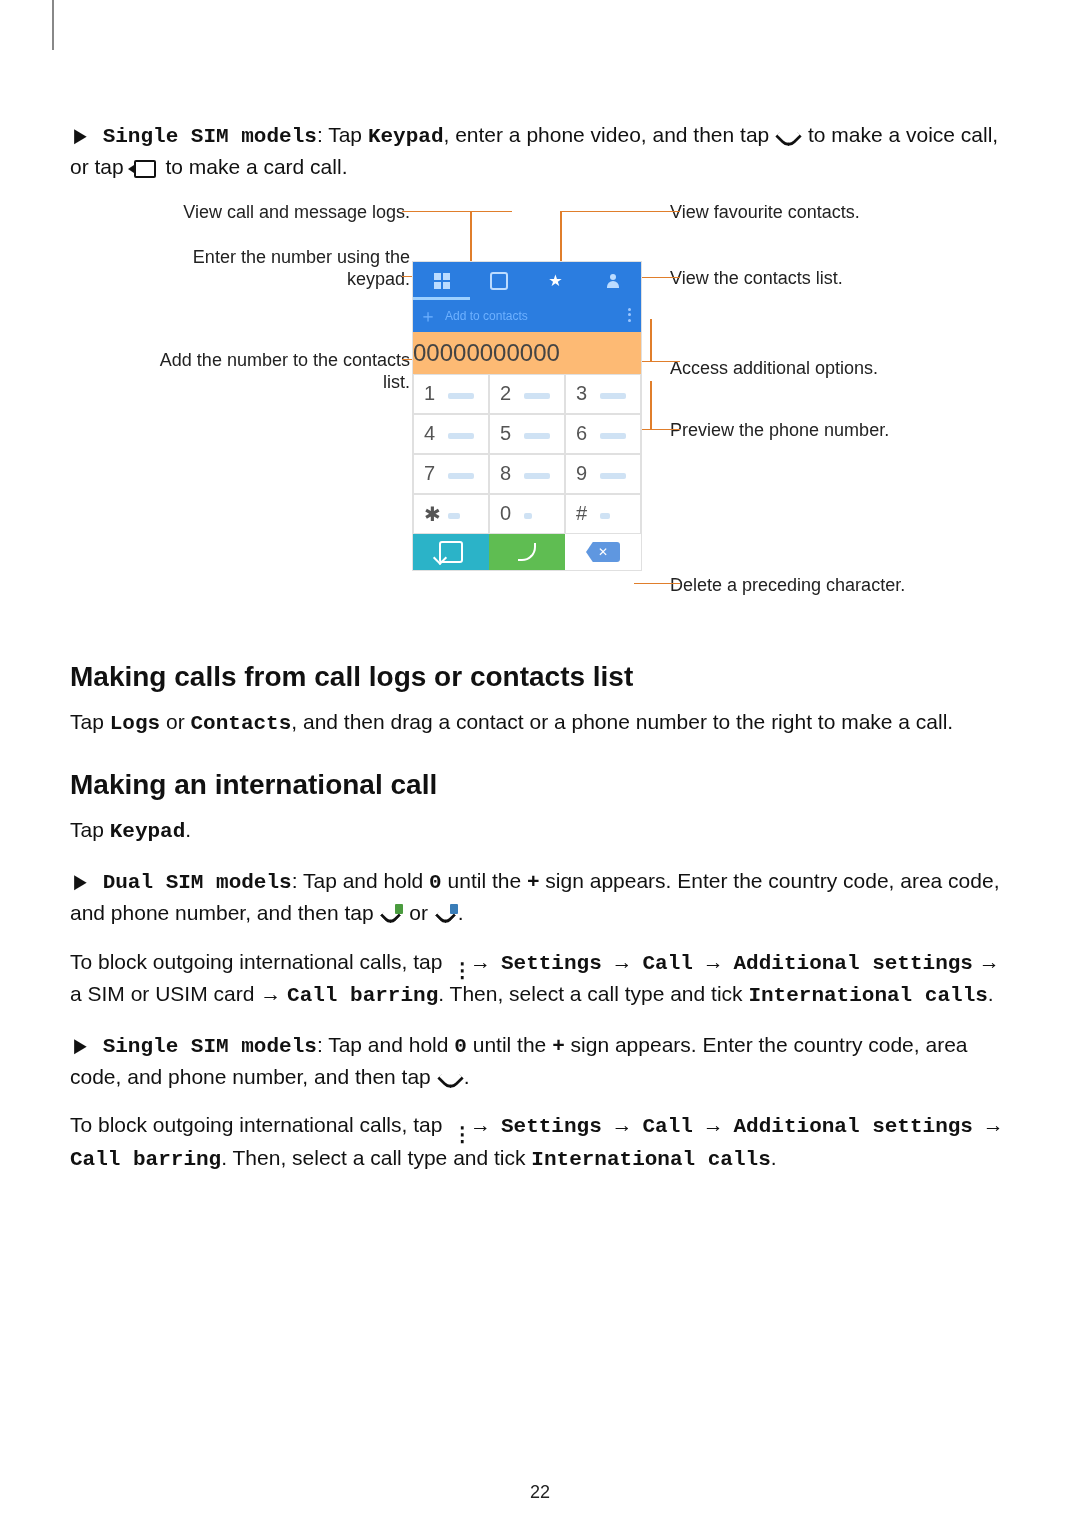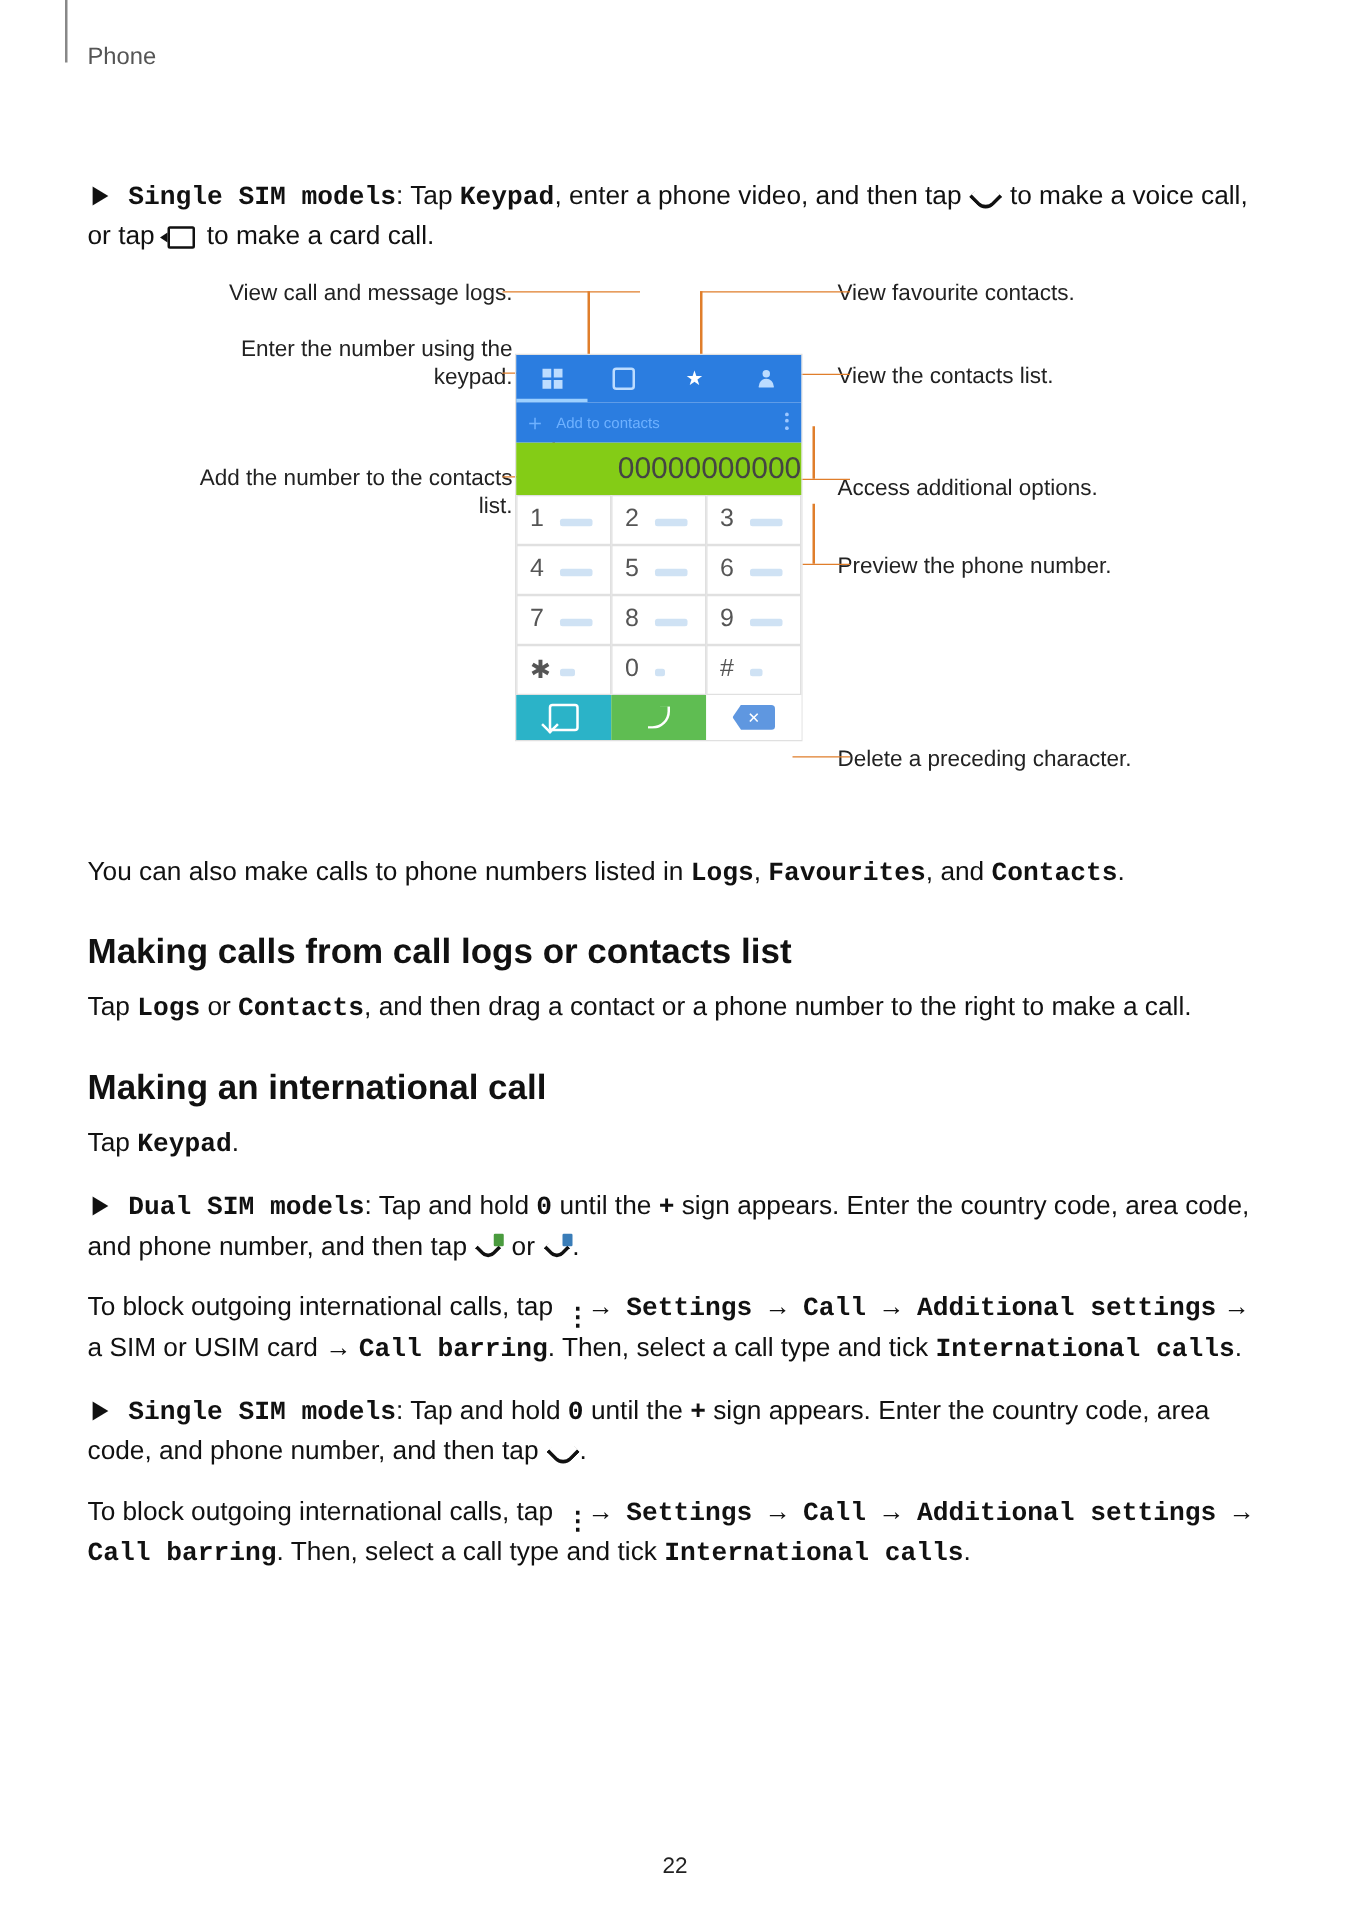--- a/index.html
+++ b/index.html
@@ -17,21 +17,21 @@
   .callout.left{right:0;text-align:right;}
   .callout.right{left:0;text-align:left;}
   
   .phone{position:absolute;left:342px;top:60px;width:228px;border:1px solid #e0e0e0;}
   .tabs{display:flex;height:38px;background:#2b7de0;}
   .tab{flex:1;display:flex;align-items:center;justify-content:center;position:relative;}
   .tab.active::after{content:"";position:absolute;bottom:0;left:0;right:0;height:3px;background:#9dd0ff;}
   .addrow{height:32px;background:#2b7de0;display:flex;align-items:center;color:#6eb1ff;font-size:12px;padding:0 6px;position:relative;}
   .addrow .plus{font-size:18px;margin-right:8px;}
   .addrow .more{position:absolute;right:10px;top:8px;}
-  .num{height:42px;font-size:24px;color:#444;text-align:right;line-height:42px;background:#84cc16;}
+  .num{height:42px;font-size:24px;color:#444;text-align:left;line-height:42px;background:#fdba74;}
   .keypad{display:flex;flex-wrap:wrap;background:#fff;}
   .key{width:76px;height:40px;box-sizing:border-box;border:1px solid #e0e0e0;font-size:20px;color:#555;display:flex;align-items:center;padding-left:10px;position:relative;}
   .key .subblur{width:26px;height:6px;background:#cfe2f4;border-radius:2px;position:absolute;left:34px;top:18px;}
   .actions{display:flex;background:#fff;}
   .act{width:76px;height:36px;display:flex;align-items:center;justify-content:center;}
   .act.video{background:#2bb3c8;}
   .act.call{background:#5fbd52;}
   .act.del{background:#fff;}
   .del-badge{width:34px;height:20px;background:#5f97e0;border-radius:3px 3px 3px 3px;position:relative;display:flex;align-items:center;justify-content:center;color:#fff;font-size:12px;clip-path:polygon(20% 0,100% 0,100% 100%,20% 100%,0 50%);}
   
@@ -60,21 +60,20 @@
   .inline-phone-b .badge{position:absolute;width:8px;height:10px;background:#4a9b3e;right:-2px;top:-2px;border-radius:1px;}
   h2{font-size:28px;font-weight:700;margin:30px 0 14px 0;}
   .arrow{margin:0 4px;}
   .pagenum{position:absolute;bottom:24px;left:0;right:0;text-align:center;font-size:18px;color:#222;}
 </style>
 </head>
 <body>
 
 <div class="page">
   <div class="header-rule"></div>
-  <div class="header">Phone</div>
 
   <div class="content">
 
     <p>
       <span class="bullet">►</span>
       <span class="bold">Single SIM models</span><span>: Tap </span><span class="bold">Keypad</span><span>, enter a phone video, and then tap </span><span class="inline-phone"></span><span> to make a voice call, or tap </span><span class="inline-video"></span><span> to make a card call.</span>
     </p>
 
     <div class="figure-area">
 
@@ -194,23 +193,20 @@
           <div class="act call">
               <div class="ic-call-t"></div>
             </div>
           <div class="act del">
               <div class="del-badge">✕</div>
             </div>
         </div>
       </div>
     </div>
 
-    <p>
-      <span>You can also make calls to phone numbers listed in </span><span class="bold">Logs</span><span>, </span><span class="bold">Favourites</span><span>, and </span><span class="bold">Contacts</span><span>.</span>
-    </p>
 
     <h2>Making calls from call logs or contacts list</h2>
     <p>
       <span>Tap </span><span class="bold">Logs</span><span> or </span><span class="bold">Contacts</span><span>, and then drag a contact or a phone number to the right to make a call.</span>
     </p>
 
     <h2>Making an international call</h2>
     <p>
       <span>Tap </span><span class="bold">Keypad</span><span>.</span>
     </p>

